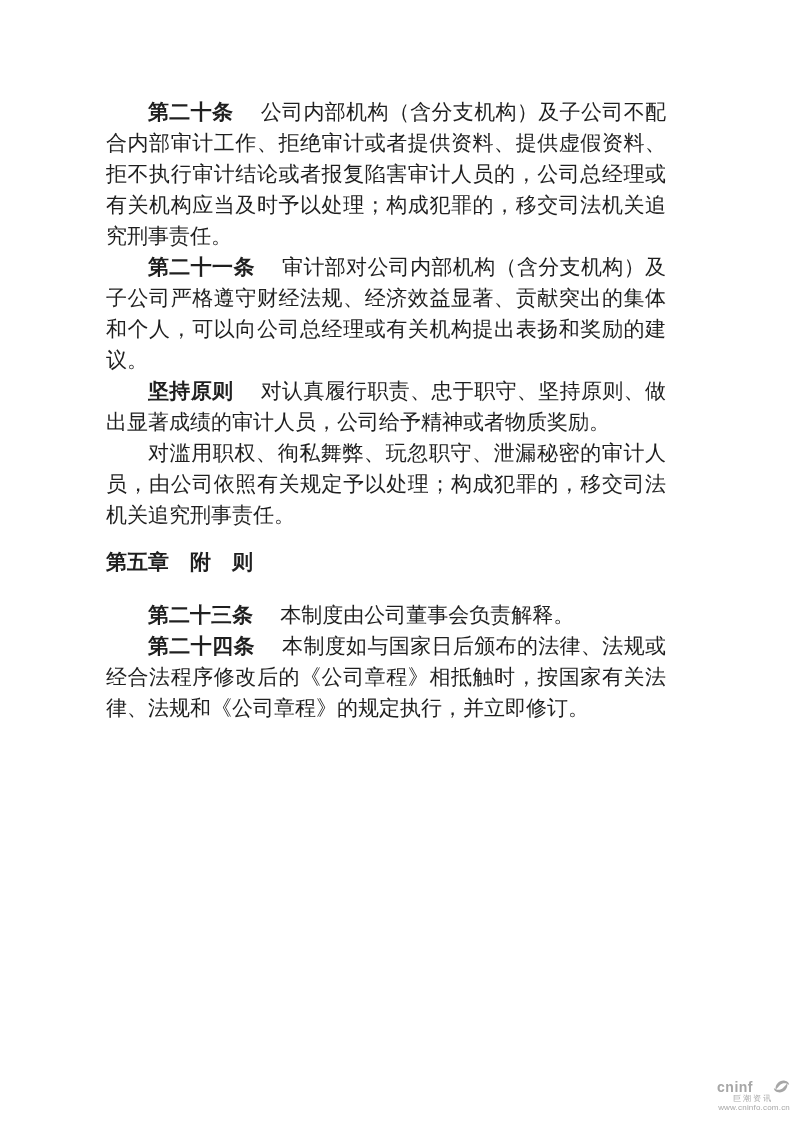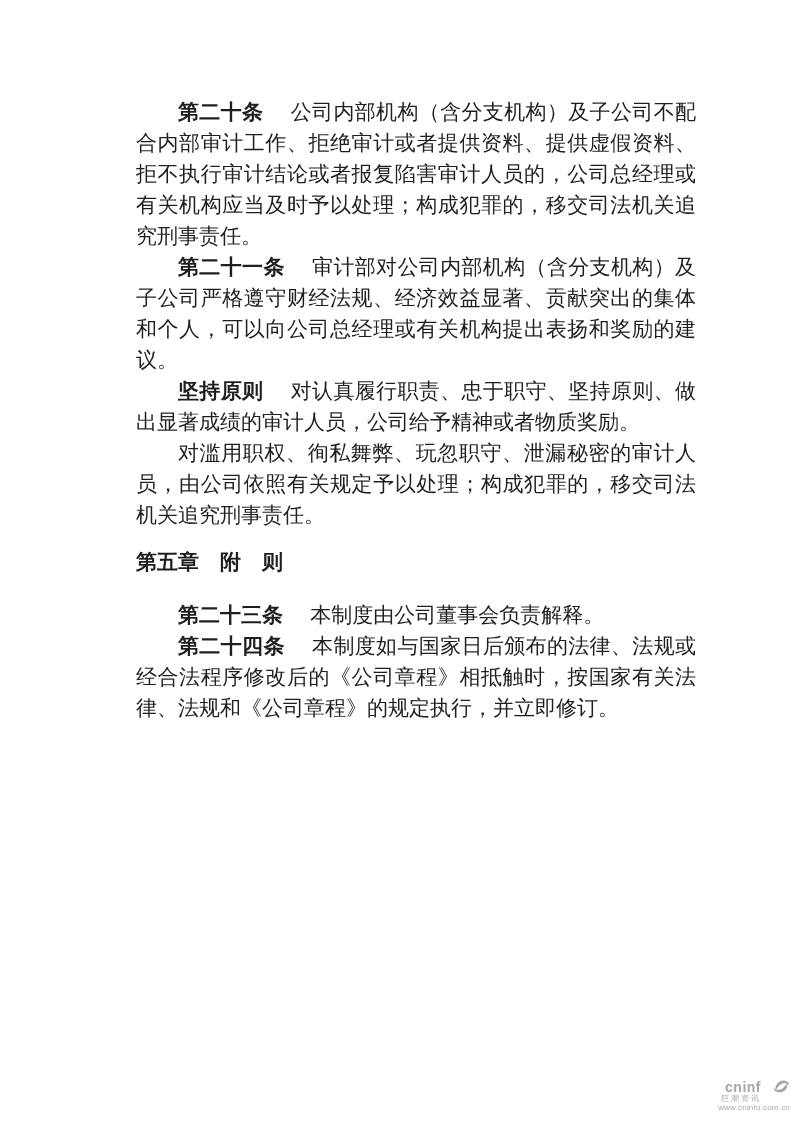--- a/index.html
+++ b/index.html
@@ -18,21 +18,20 @@
     color: #1f1f1f;
   }
   .doc {
     position: absolute;
     left: 106px;
     top: 97px;
     width: 560px;
     font-size: 21px;
     line-height: 31px;
     text-align: justify;
-    margin-left: 30px;
   }
   p.para {
     margin: 0;
     padding: 0;
     text-indent: 2em;
   }
   .art-num {
     font-weight: 700;
     margin-right: 1.3em;
     white-space: nowrap;
@@ -53,37 +52,37 @@
     display: flex;
     flex-direction: column;
     align-items: flex-end;
     line-height: 1.15;
     user-select: none;
   }
   .wm-row {
     display: flex;
     align-items: center;
     justify-content: flex-end;
-    gap: 12px;
+    gap: 20px;
   }
   .wm-brand {
     font-weight: 700;
     font-size: 14px;
     letter-spacing: 0.5px;
   }
   .wm-icon { display: inline-flex; }
   .wm-icon svg {
     width: 17px;
     height: 15px;
     fill: #a7a7a7;
   }
   .wm-cn {
     font-size: 8px;
     letter-spacing: 2px;
-    margin-right: 29px;
+    margin-right: 17px;
     margin-top: -1px;
     text-align: right;
   }
   .wm-url {
     font-size: 8px;
     letter-spacing: 0.2px;
     margin-top: 0;
   }
 </style>
 </head>

